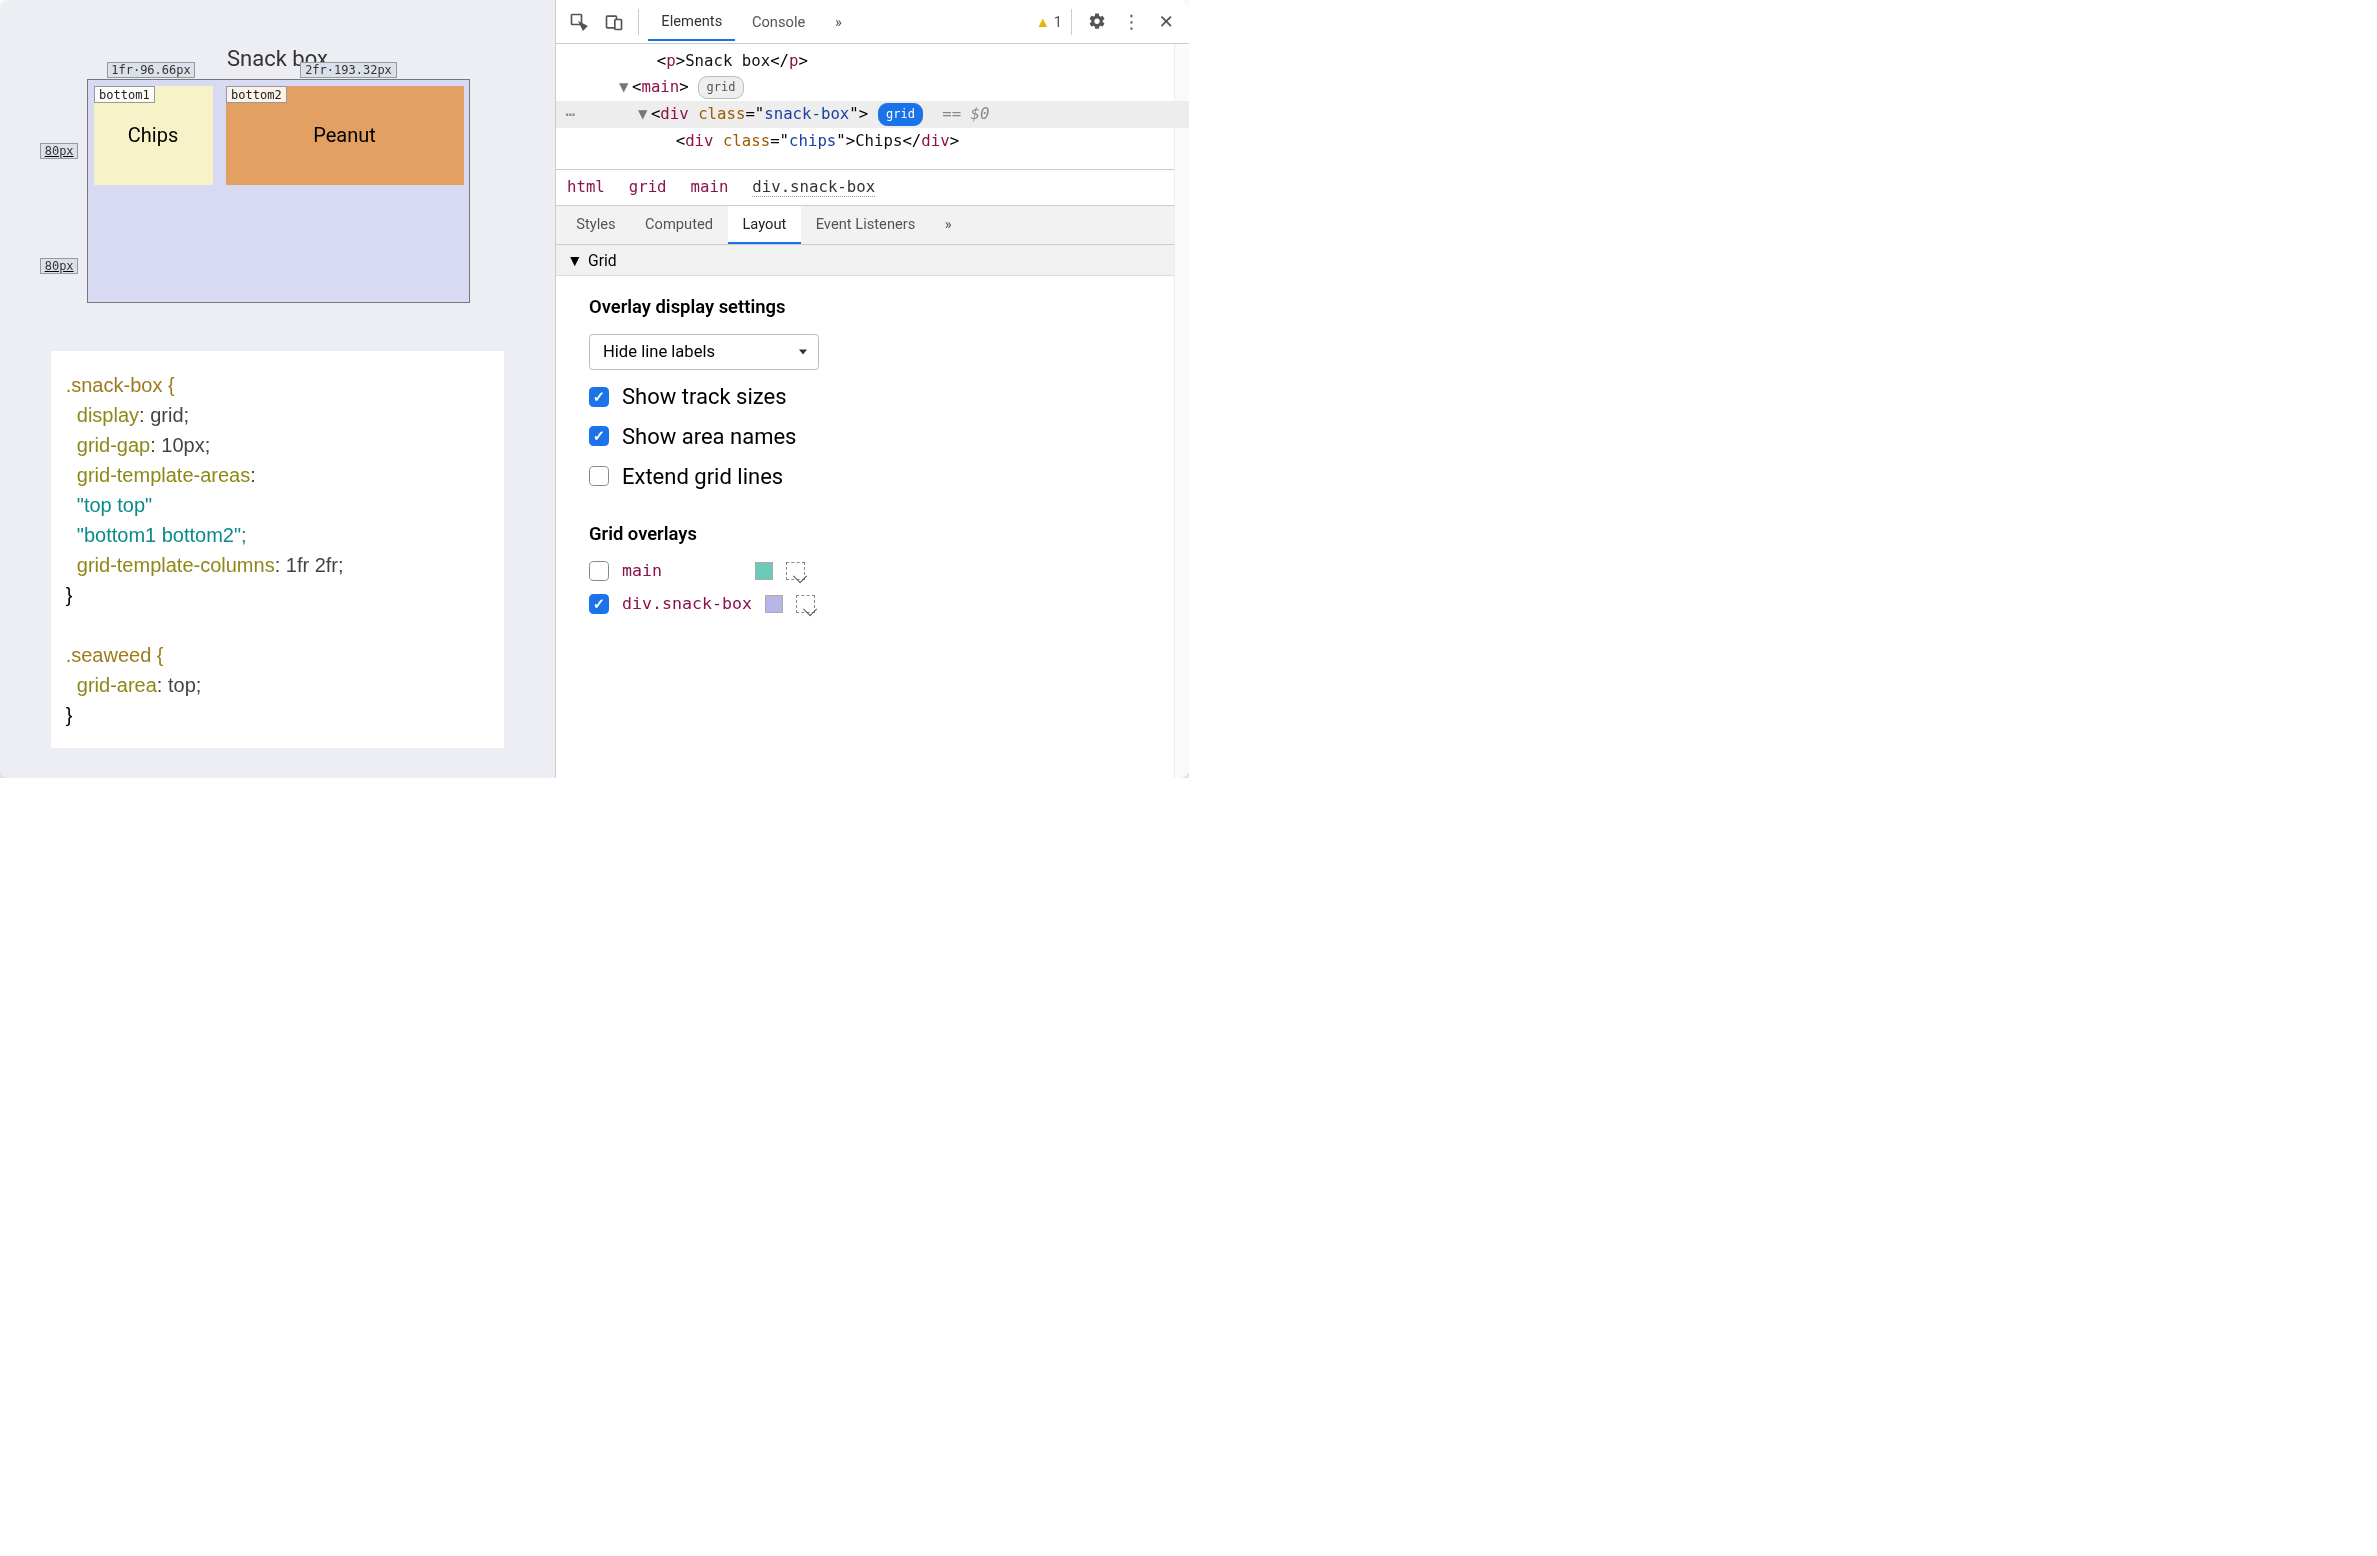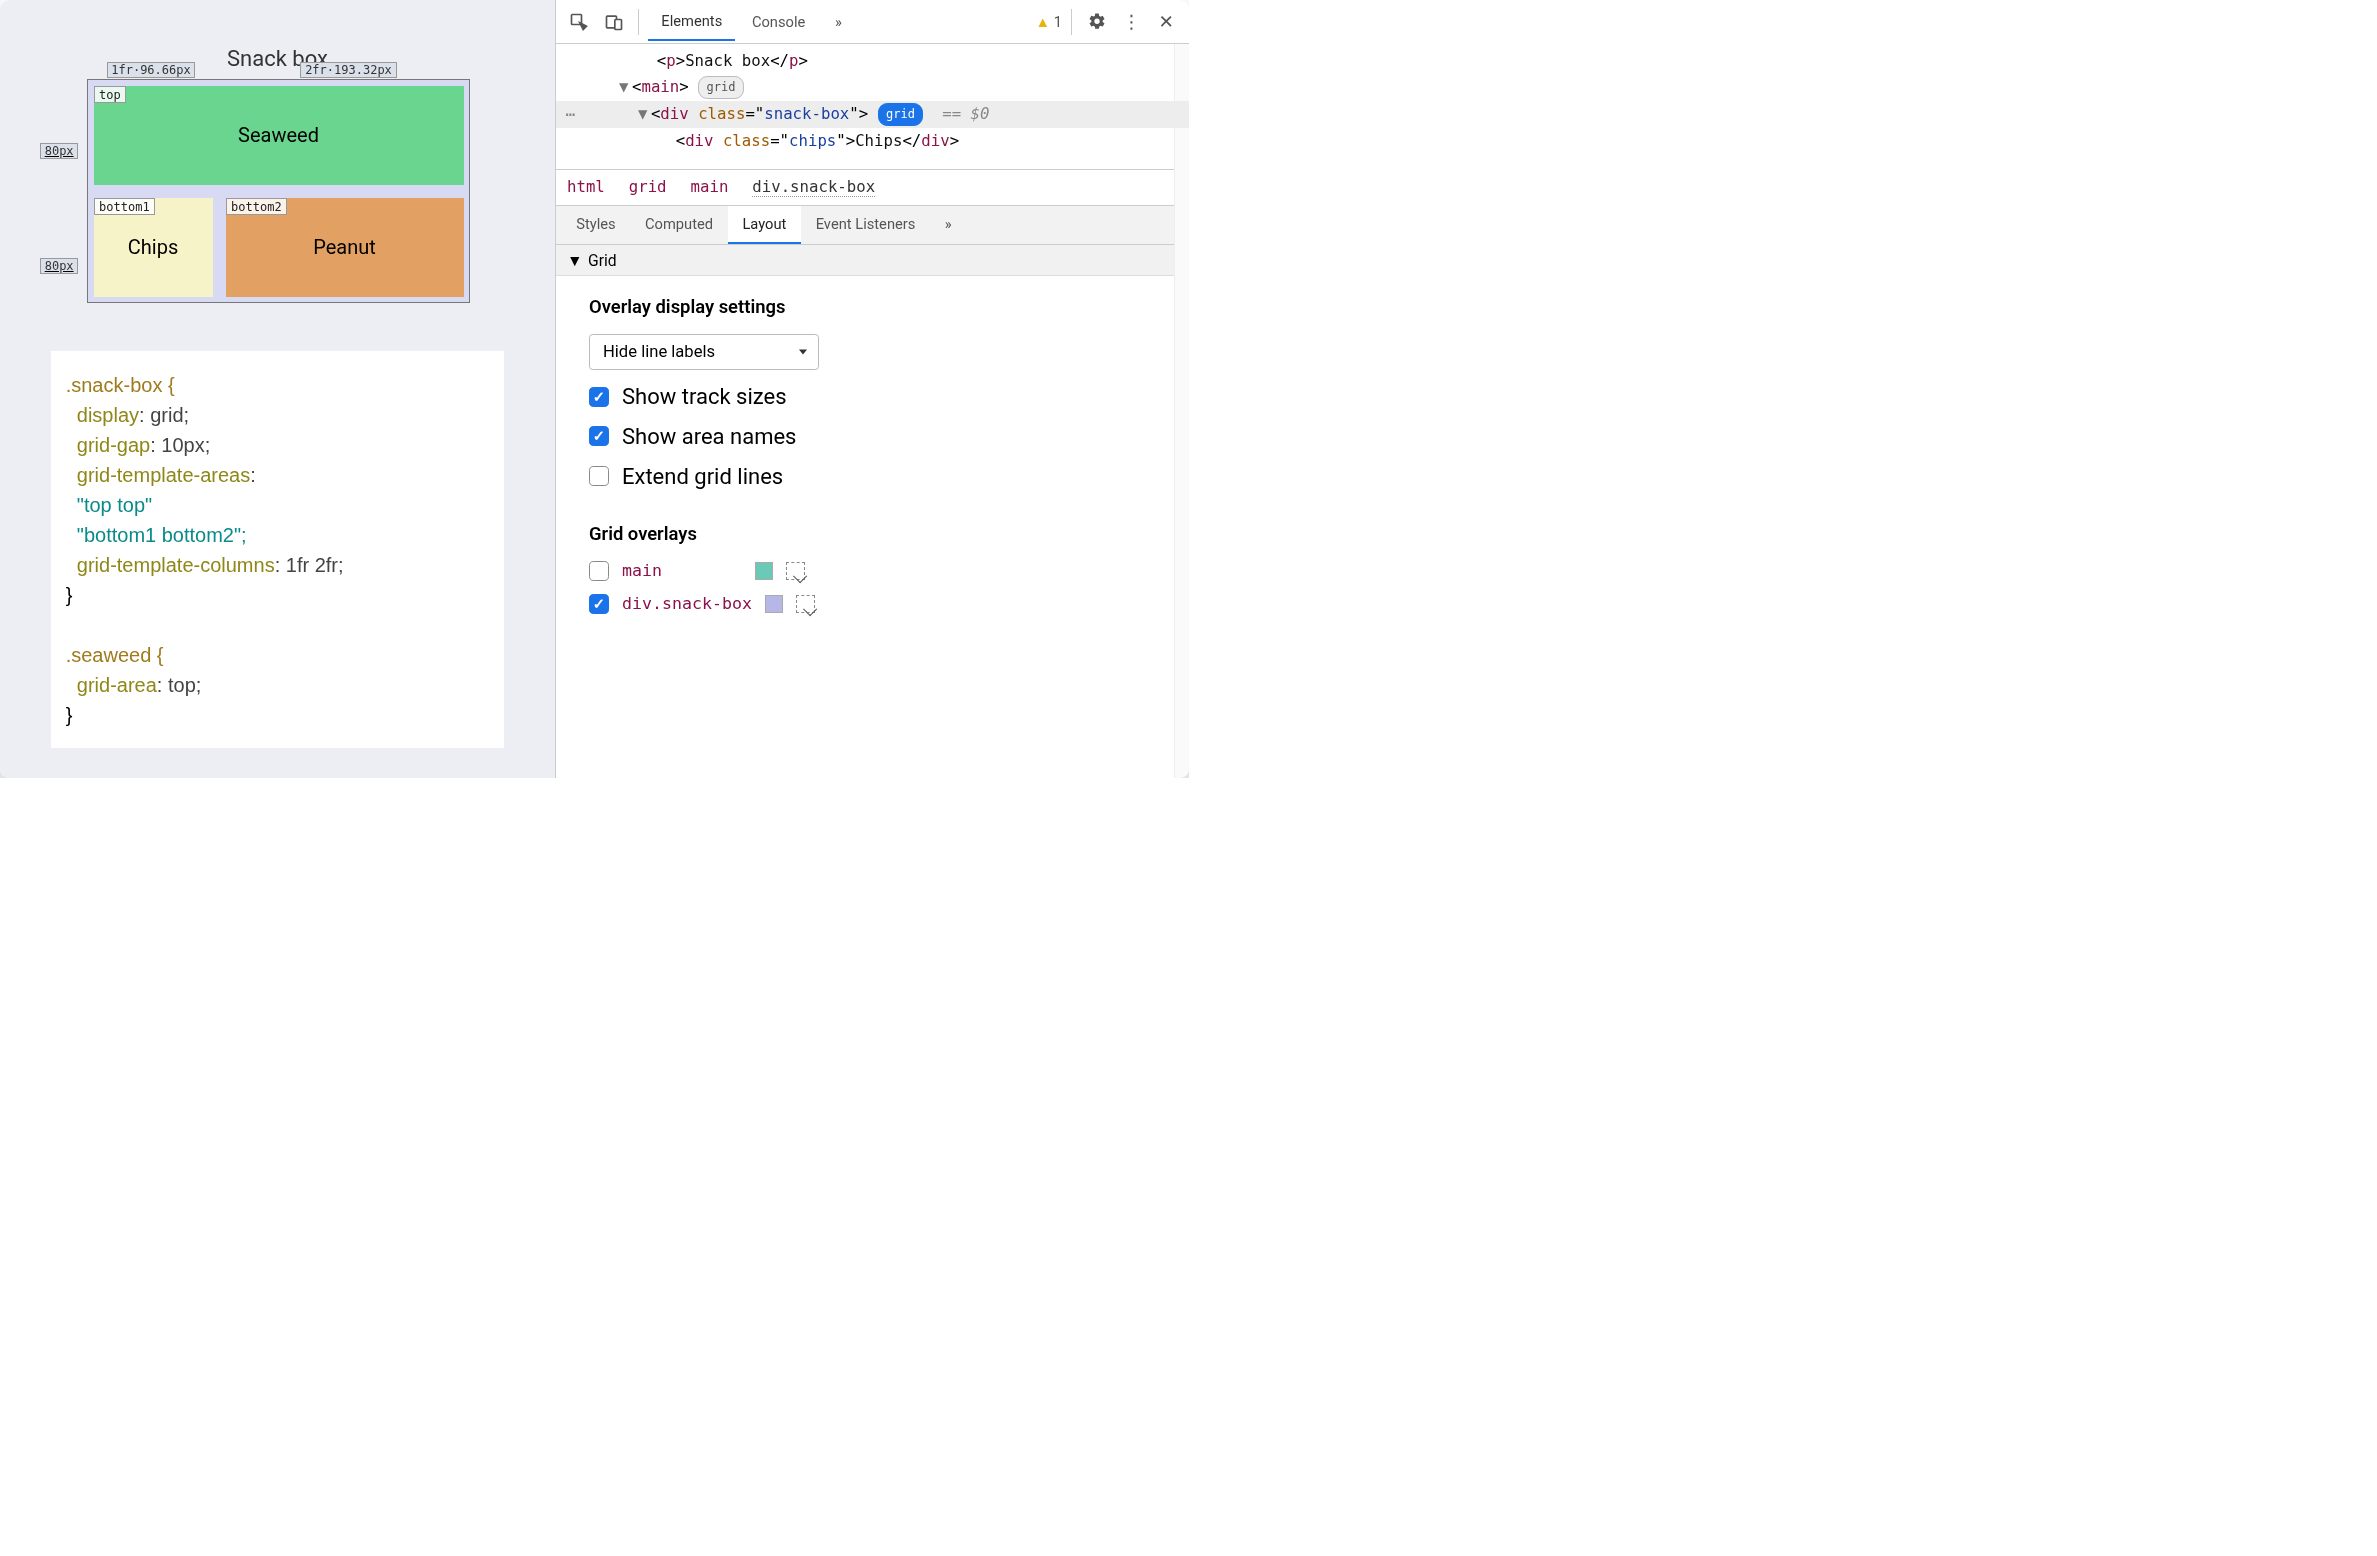--- a/index.html
+++ b/index.html
@@ -307,24 +307,20 @@
       <div class="grid-wrap">
         <div class="col-tracks">
           <span class="col-track-label">1fr·96.66px</span>
           <span class="col-track-label">2fr·193.32px</span>
         </div>
         <div class="row-tracks">
           <span class="row-track-label">80px</span>
           <span class="row-track-label">80px</span>
         </div>
         <div class="grid-box">
-          <div class="cell seaweed">
-            <span class="area-badge">top</span>
-            <span>Seaweed</span>
-          </div>
           <div class="cell chips">
             <span class="area-badge">bottom1</span>
             <span>Chips</span>
           </div>
           <div class="cell peanut">
             <span class="area-badge">bottom2</span>
             <span>Peanut</span>
           </div>
         </div>
       </div>

